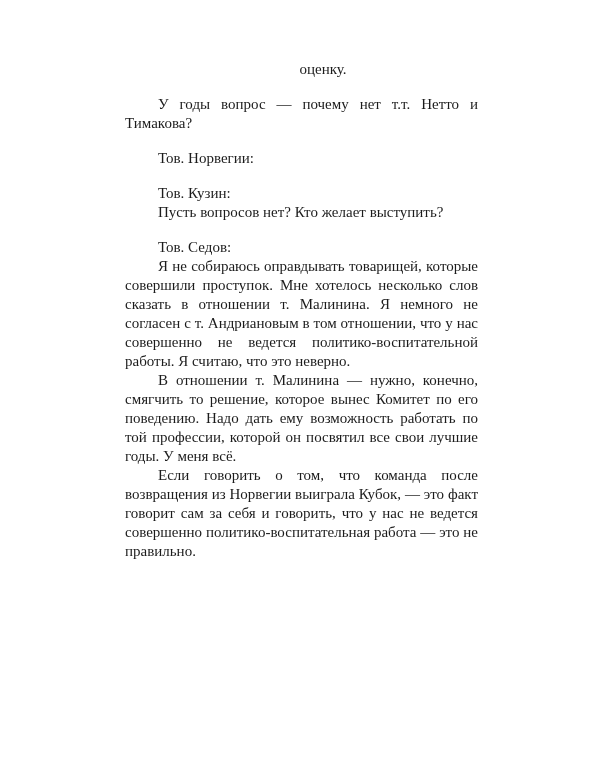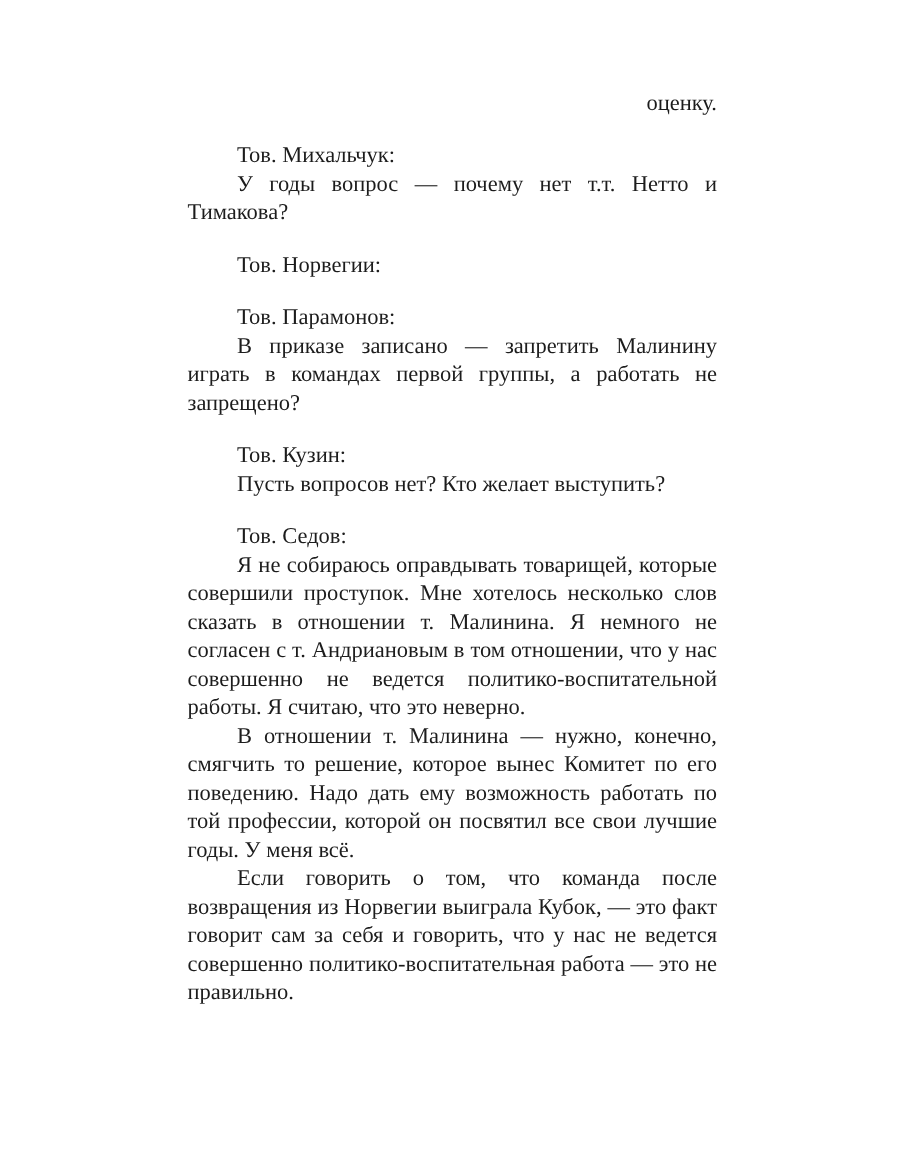--- a/index.html
+++ b/index.html
@@ -20,53 +20,48 @@
     line-height: 19px;
     color: #1c1c1c;
   }
   .para {
     margin: 0;
     text-align: justify;
     text-indent: 33px;
   }
   .para.cont {
     text-indent: 0;
-    text-align: right;
+    text-align: center;
     margin-left: 43px;
   }
   .speaker {
     margin: 0;
     text-indent: 33px;
     text-align: left;
     white-space: nowrap;
   }
   .block {
     margin-top: 16px;
   }
 </style>
 </head>
 <body>
 
 <div class="page">
 
   <p class="para cont">оценку.</p>
 
   <div class="block">
-    <p class="speaker">Тов. Михальчук:</p>
     <p class="para">У годы вопрос — почему нет т.т. Нетто и Тимакова?</p>
   </div>
 
   <div class="block">
     <p class="speaker">Тов. Норвегии:</p>
   </div>
 
-  <div class="block">
-    <p class="speaker">Тов. Парамонов:</p>
-    <p class="para">В приказе записано — запретить Малинину играть в командах первой группы, а работать не запрещено?</p>
-  </div>
 
 
   <div class="block">
     <p class="speaker">Тов. Кузин:</p>
     <p class="para">Пусть вопросов нет? Кто желает выступить?</p>
   </div>
 
   <div class="block">
     <p class="speaker">Тов. Седов:</p>
     <p class="para">Я не собираюсь оправдывать товарищей, которые совершили проступок. Мне хотелось несколько слов сказать в отношении т. Малинина. Я немного не согласен с т. Андриановым в том отношении, что у нас совершенно не ведется политико-воспитательной работы. Я считаю, что это неверно.</p>

